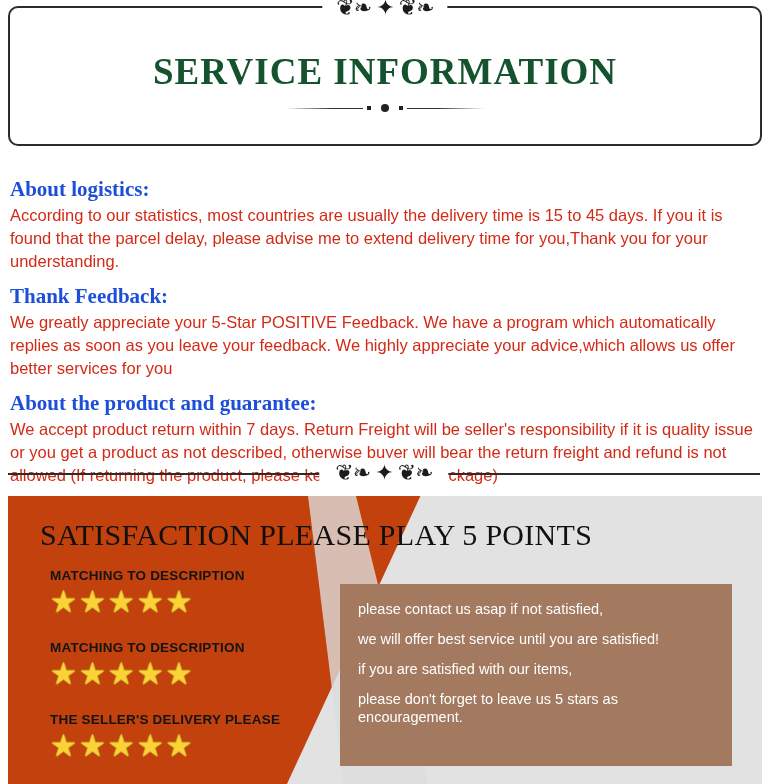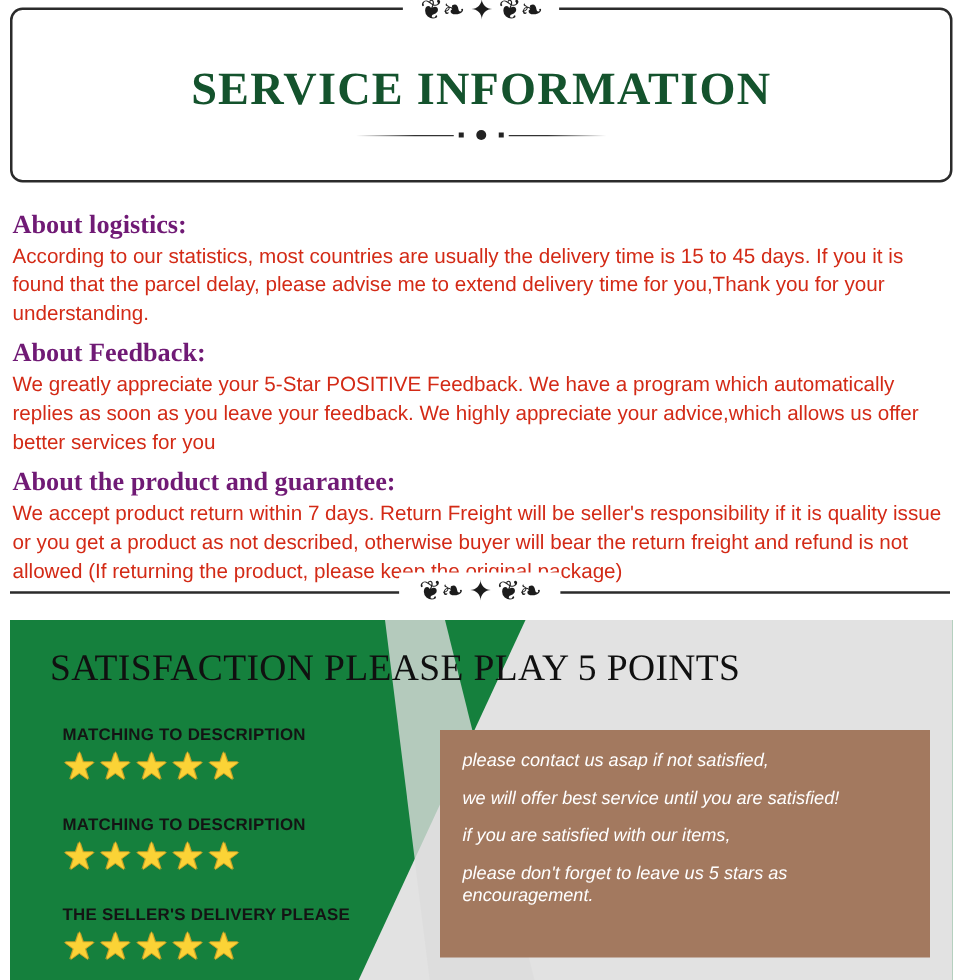--- a/index.html
+++ b/index.html
@@ -92,22 +92,22 @@
   .content {
     position: absolute;
     top: 160px;
     left: 10px;
     width: 750px;
   }
   .sec-head {
     font-family: "Liberation Serif", serif;
     font-weight: bold;
     font-size: 21px;
-    color: #701a75;
-    margin: 0 0 2px 0;
+    color: #1d4ed8;
+    margin: 10px 0 2px 0;
     line-height: 26px;
   }
   .sec-body {
     color: #d32a16;
     font-size: 16.5px;
     line-height: 23px;
     margin: 0 0 6px 0;
     font-family: "Liberation Sans", sans-serif;
   }
 
@@ -141,21 +141,21 @@
     white-space: nowrap;
   }
 
   
   .panel {
     position: absolute;
     top: 490px;
     left: 8px;
     width: 754px;
     height: 288px;
-    background: #15803d;
+    background: #c2410c;
     overflow: hidden;
   }
   .panel .fold {
     position: absolute;
     top: 0;
     left: 278px;
     width: 480px;
     height: 290px;
     background: #e2e2e2;
     clip-path: polygon(28% 0%, 100% 0%, 100% 100%, 0% 100%);
@@ -175,21 +175,20 @@
     top: 22px;
     left: 32px;
     font-family: "Liberation Serif", serif;
     font-size: 30px;
     color: #101010;
     letter-spacing: .3px;
   }
   .rate-block {
     position: absolute;
     left: 42px;
-    margin-top: 12px;
   }
   .rate-label {
     font-size: 13.5px;
     font-weight: bold;
     color: #141414;
     letter-spacing: .2px;
     margin-bottom: 3px;
     font-family: "Liberation Sans", sans-serif;
   }
   .stars {
@@ -201,27 +200,26 @@
     text-shadow:
       -1px 0 #c9a227, 0 -1px #c9a227, 1px 0 #c9a227, 0 1px #c9a227;
   }
   .r1 { top: 72px; }
   .r2 { top: 144px; }
   .r3 { top: 216px; }
 
   .note {
     position: absolute;
     top: 88px;
-    left: 344px;
+    left: 332px;
     width: 392px;
     height: 182px;
     background: #a3795f;
     box-sizing: border-box;
     padding: 16px 14px 0 18px;
-    font-style: italic;
   }
   .note p {
     margin: 0 0 12px 0;
     color: #ffffff;
     font-size: 14.5px;
     line-height: 18px;
     font-family: "Liberation Sans", sans-serif;
   }
 </style>
 </head>
@@ -238,21 +236,21 @@
       <span class="rule-dot"></span>
       <span class="rule-sq"></span>
       <span class="rule-line right"></span>
     </div>
   </div>
 
   <div class="content">
     <h2 class="sec-head">About logistics:</h2>
     <p class="sec-body">According to our statistics, most countries are usually the delivery time is 15 to 45 days. If you it is found that the parcel delay, please advise me to extend delivery time for you,Thank you for your understanding.</p>
 
-    <h2 class="sec-head">About Feedback:</h2>
+    <h2 class="sec-head">Thank Feedback:</h2>
     <p class="sec-body">We greatly appreciate your 5-Star POSITIVE Feedback. We have a program which automatically replies as soon as you leave your feedback. We highly appreciate your advice,which allows us offer better services for you</p>
 
     <h2 class="sec-head">About the product and guarantee:</h2>
     <p class="sec-body">We accept product return within 7 days. Return Freight will be seller's responsibility if it is quality issue or you get a product as not described, otherwise buyer will bear the return freight and refund is not allowed (If returning the product, please keep the original package)</p>
   </div>
 
   <div class="divider">
     <div class="hr"></div>
     <div class="orn">❦❧ ✦ ❦❧</div>
   </div>

